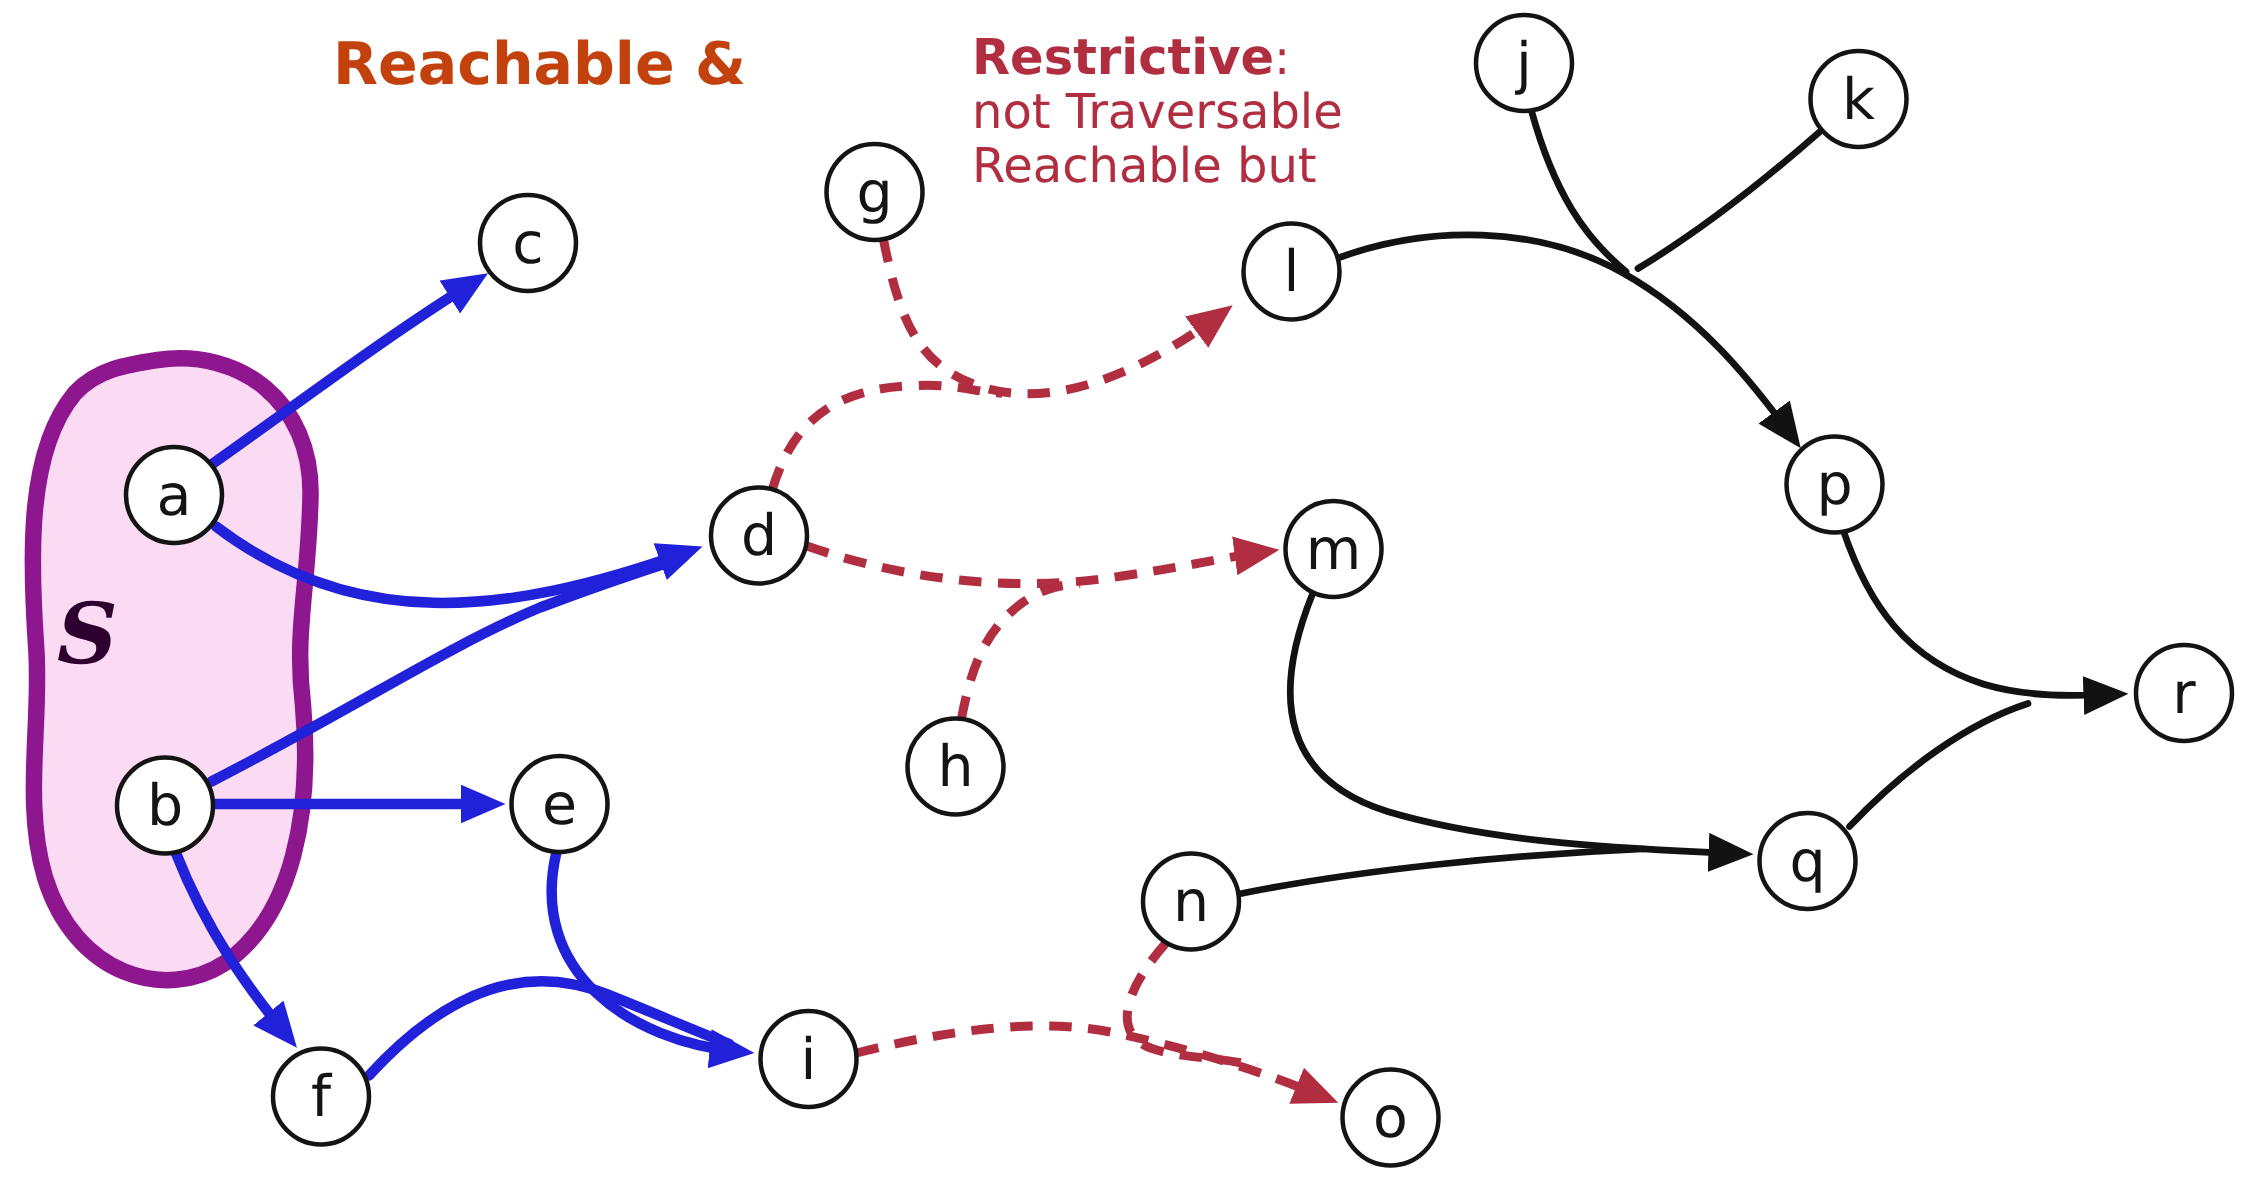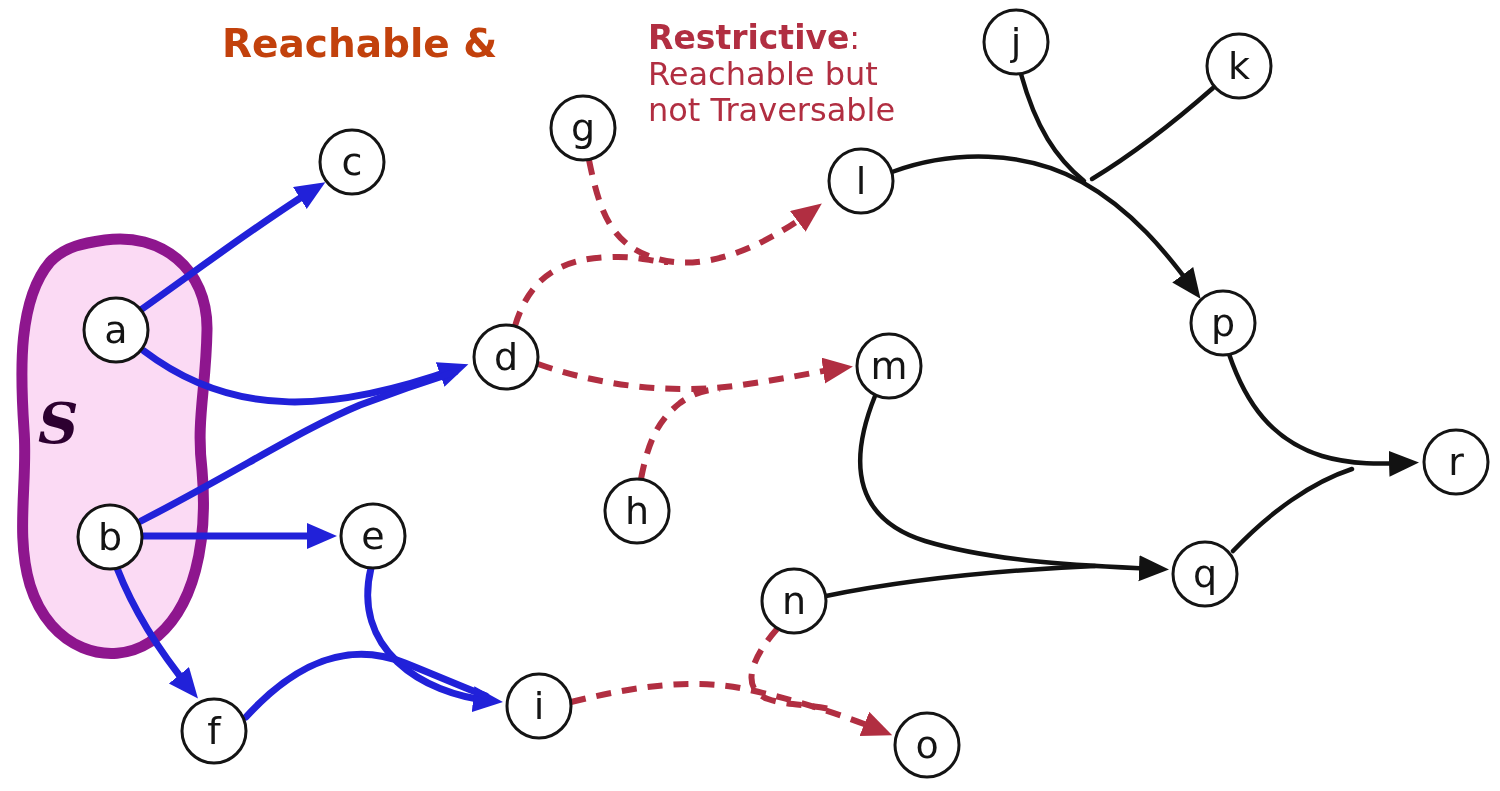--- a/index.html
+++ b/index.html
@@ -123,18 +123,18 @@
         <text x="1456" y="462" text-anchor="middle" dominant-baseline="central" font-size="38" fill="#141414" font-family="&quot;DejaVu Sans&quot;, sans-serif">r</text>
       </g>
     </svg>
 
   <div class="legend legend-blue">
     <div>Reachable &amp;</div>
   </div>
 
   <div class="legend legend-red">
     <div><span class="title">Restrictive</span><span>:</span></div>
+    <div>not Traversable</div>
     <div>Reachable but</div>
-    <div>not Traversable</div>
   </div>
 
   <div class="set-label">S</div>
 </div>
 
 </body></html>

